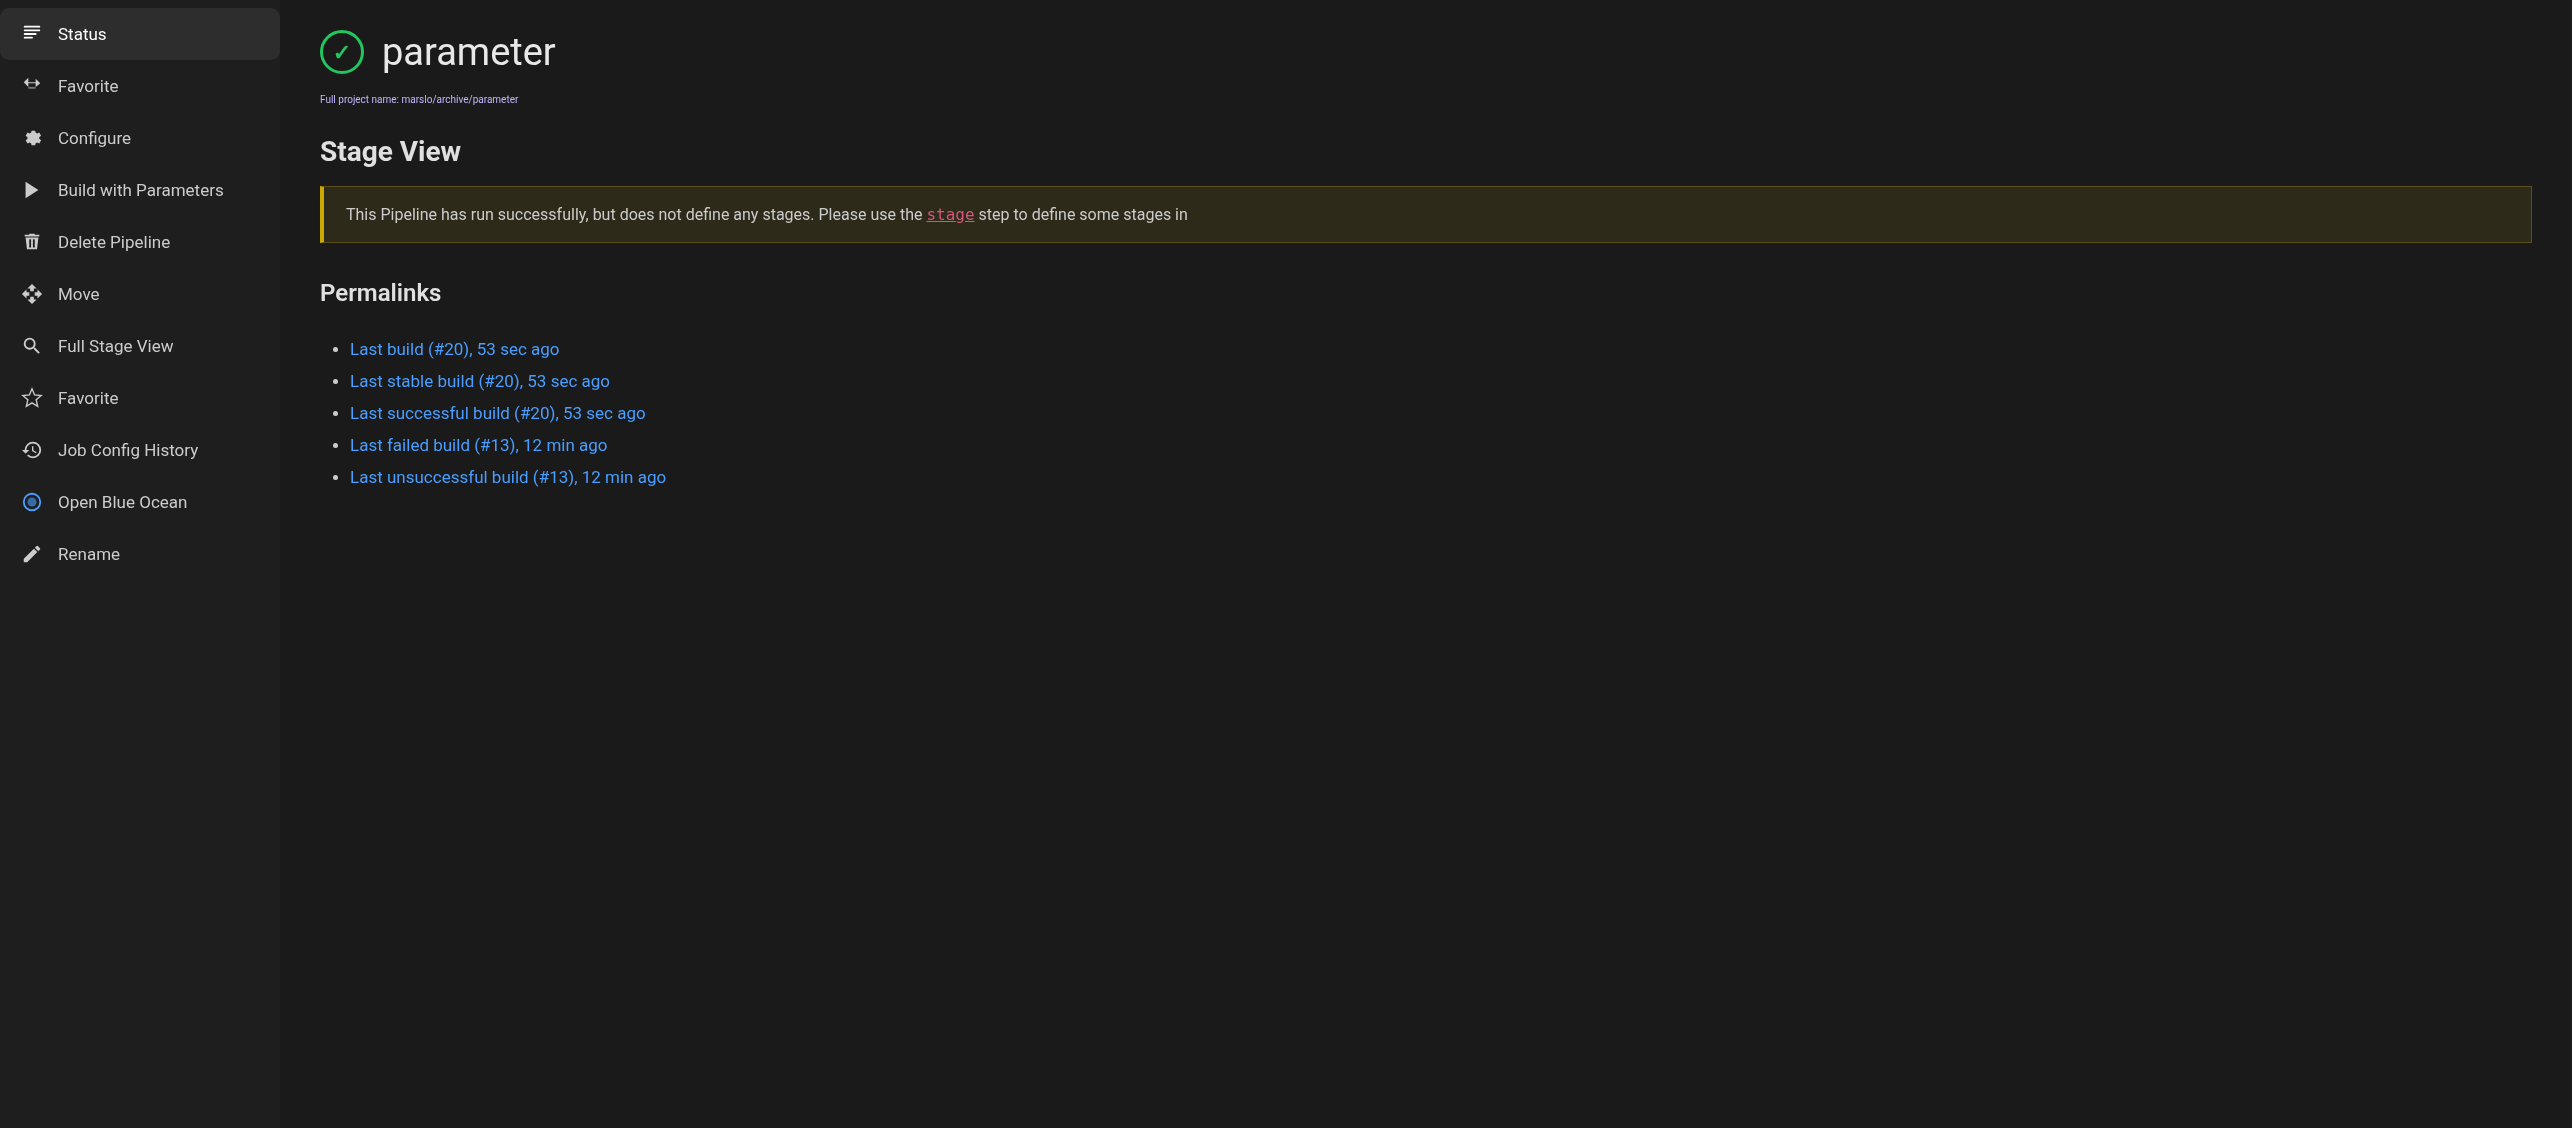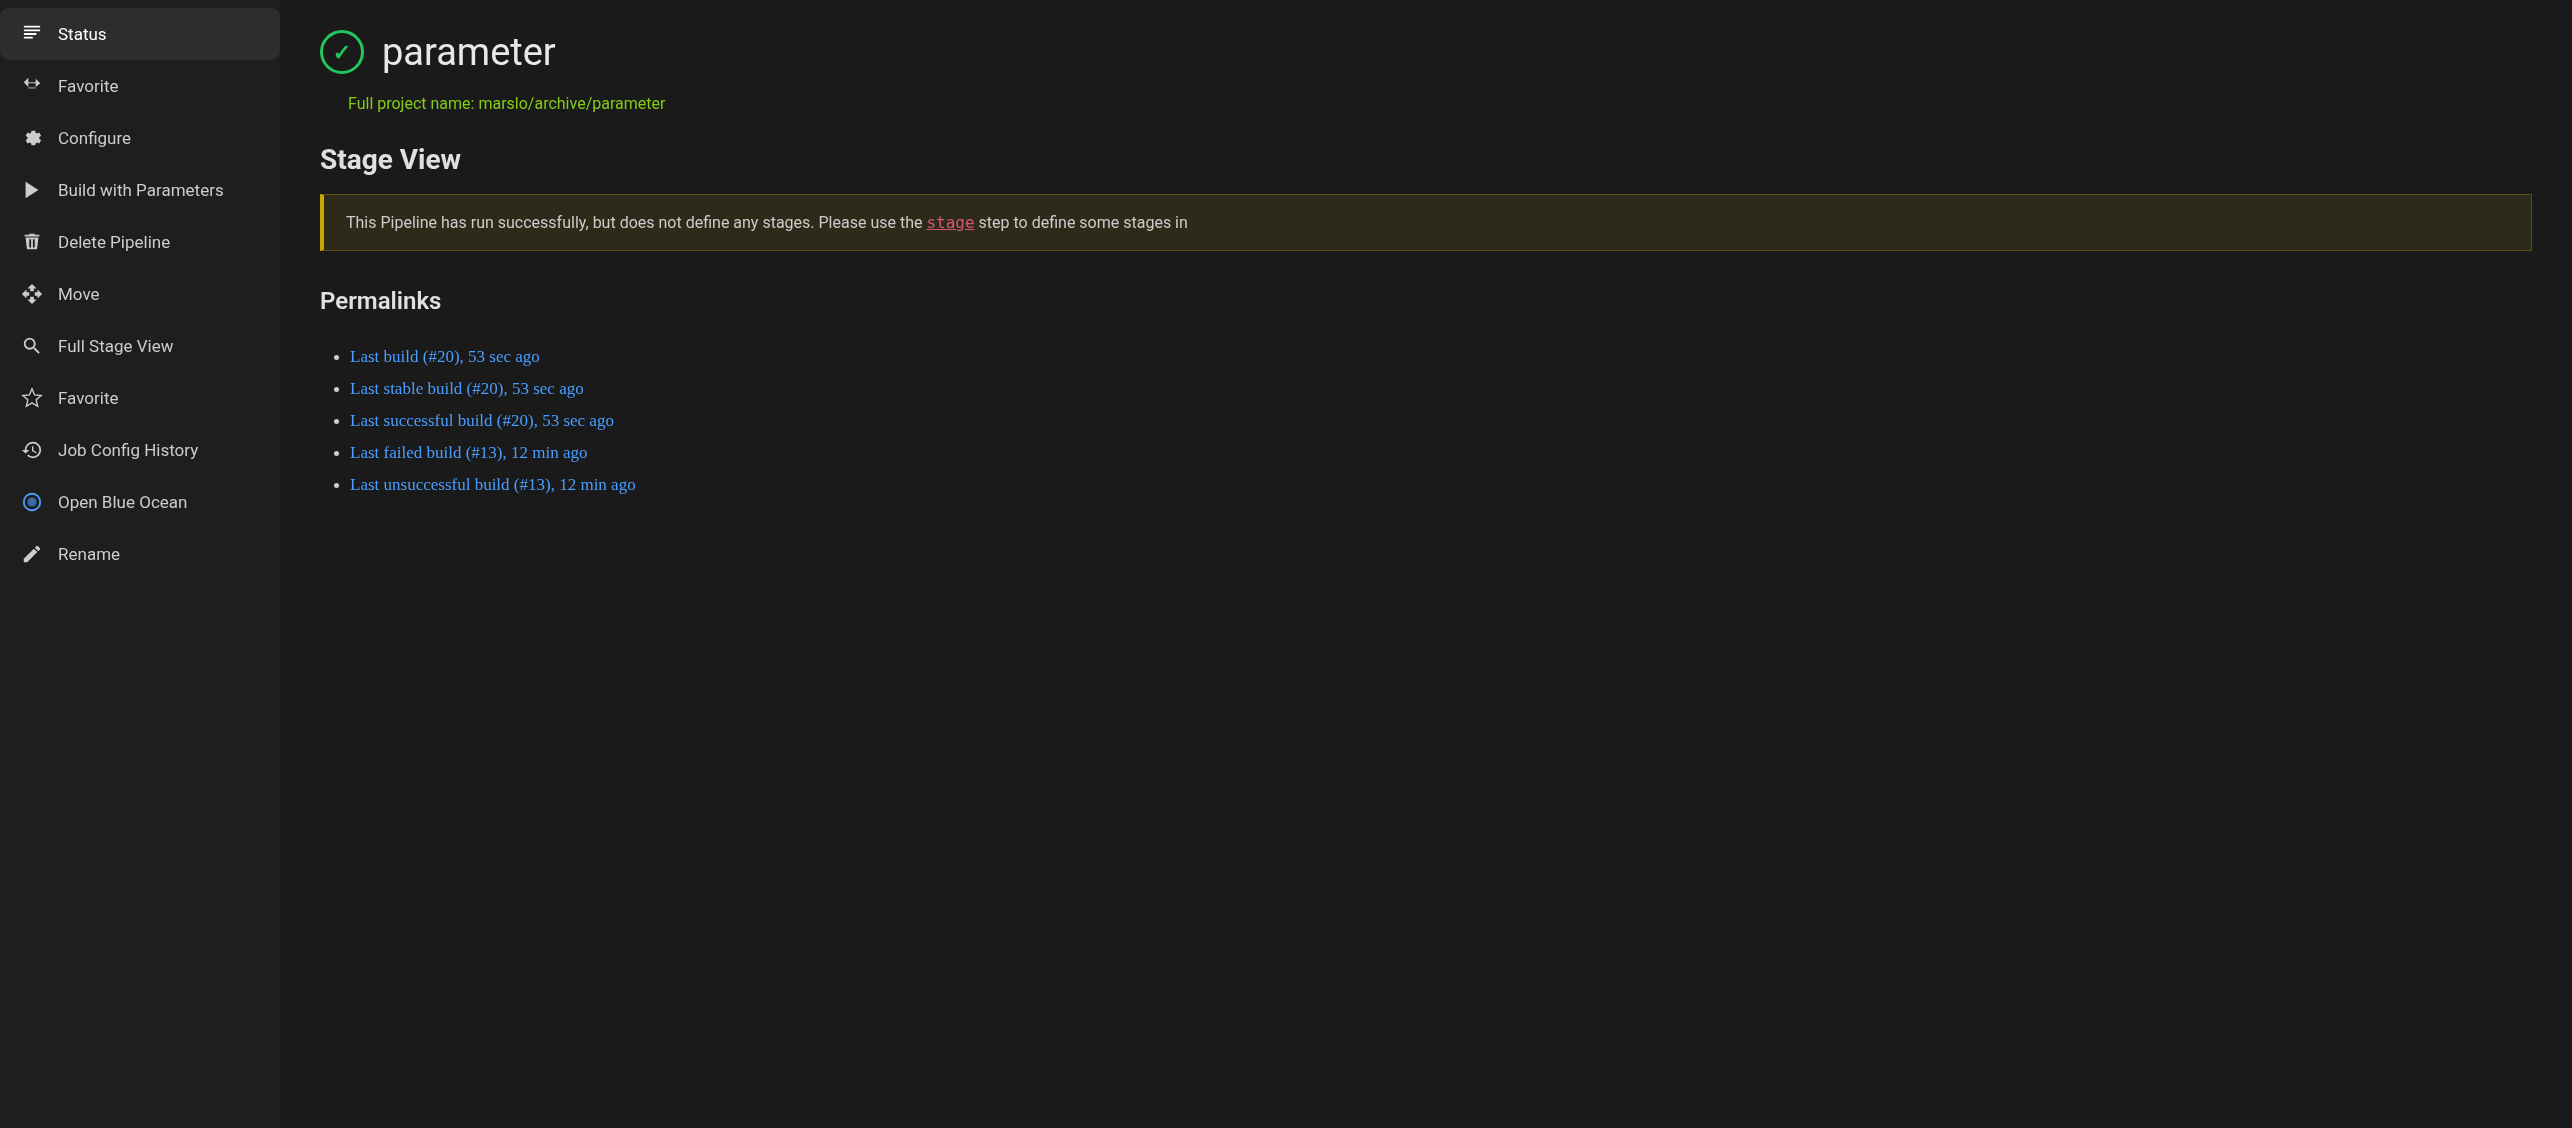--- a/index.html
+++ b/index.html
@@ -80,24 +80,23 @@
       font-weight: bold;
     }
 
     .page-title {
       font-size: 38px;
       font-weight: 400;
       color: #e8e8e8;
     }
 
     .full-project-name {
-      font-size: 16px;
-      color: #84cc16;
+      font-size: 10px;
+      color: #c4b5fd;
       margin-bottom: 30px;
-      margin-left: 28px;
     }
 
     .section-title {
       font-size: 28px;
       font-weight: 700;
       color: #e0e0e0;
       margin-bottom: 18px;
     }
 
     .warning-box {
@@ -123,21 +122,20 @@
     .permalinks-title {
       font-size: 24px;
       font-weight: 600;
       color: #e0e0e0;
       margin-bottom: 32px;
     }
 
     .permalinks-list {
       list-style: disc;
       padding-left: 30px;
-      font-family: Liberation Serif, serif;
     }
 
     .permalinks-list li {
       margin-bottom: 12px;
     }
 
     .permalinks-list a {
       color: #4a9eff;
       text-decoration: none;
       font-size: 17px;

